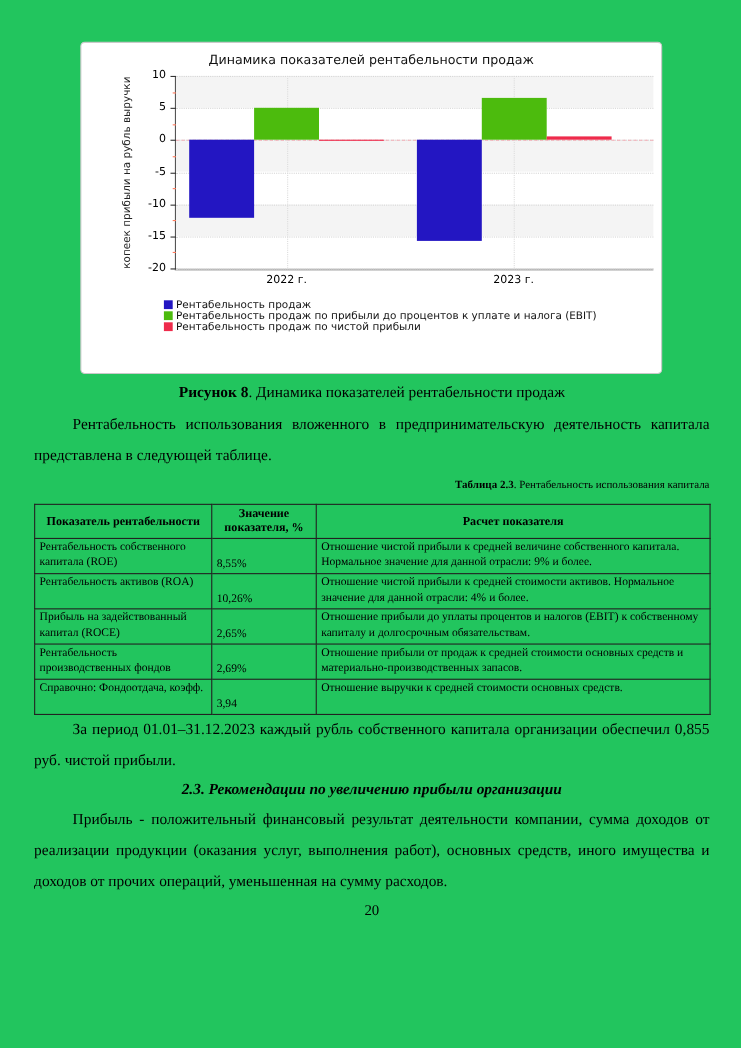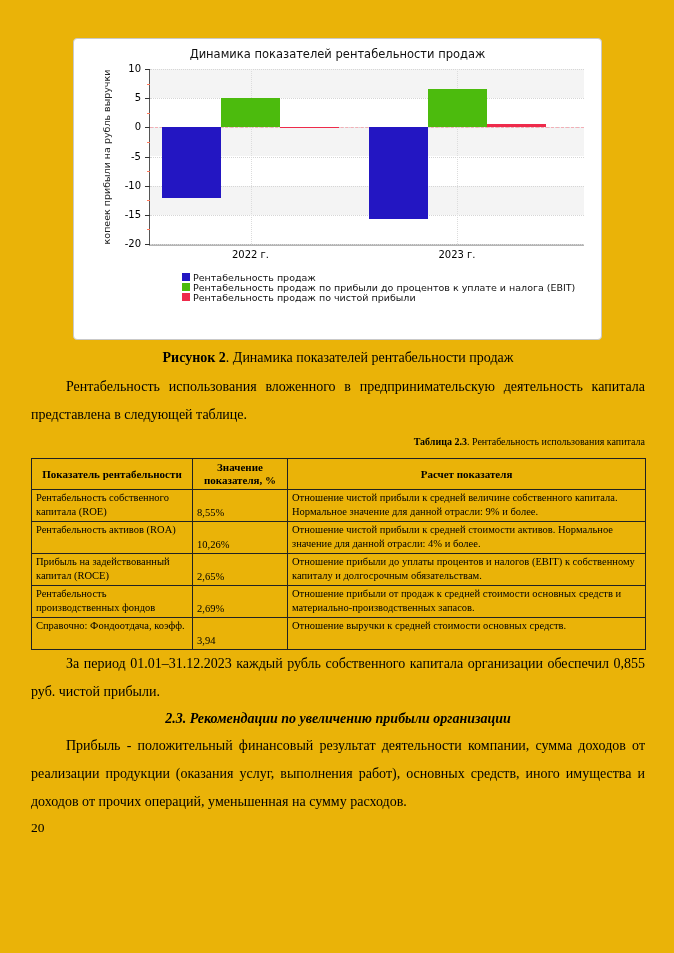--- a/index.html
+++ b/index.html
@@ -1,38 +1,38 @@
 <!DOCTYPE html>
 <html><head>
 <meta charset="utf-8">
 <style>
   html, body { margin: 0; padding: 0; background: #ffffff; }
   .page {
     position: relative;
     width: 674px; height: 953px;
-    background: #eab308;
+    background: #22c55e;
     font-family: "Liberation Serif", serif;
     color: #000;
     overflow: hidden;
   }
 
   
   .figure-box {
     position: absolute; left: 73px; top: 38px;
     width: 527px; height: 300px;
     border: 1px solid #c9c9c9; border-radius: 4px;
     background: #ffffff;
     font-family: "DejaVu Sans", sans-serif;
   }
   .chart-title {
     position: absolute; top: 8px; left: 0; width: 100%;
     text-align: center; font-size: 11.5px; color: #111;
   }
   .chart-plot {
-    position: absolute; left: 75px; top: 30px;
+    position: absolute; left: 85px; top: 30px;
     width: 434px; height: 175px;
     border-left: 1px solid #555;
     border-bottom: 2px solid #b5b5b5;
   }
   .band   { position: absolute; left: 0; width: 100%; }
   .hgrid  { position: absolute; left: 0; width: 100%; height: 0; border-top: 1px dotted #d6d6d6; }
   .vgrid  { position: absolute; top: 0; height: 100%; width: 0; border-left: 1px dotted #dcdcdc; }
   .zero-dash { position: absolute; left: 0; width: 100%; height: 0; border-top: 1px dashed #f3aeb6; }
   .bar    { position: absolute; }
   .majtick{ position: absolute; left: -5px; width: 5px; height: 1px; background: #333; }
@@ -43,21 +43,21 @@
   .xlabels{ position: absolute; left: 0; top: 0; width: 100%; height: 100%; }
   .xtick  { position: absolute; top: 180px; width: 100px; text-align: center;
             font-size: 10px; color: #000; }
   .ylab-wrap { position: absolute; left: -62px; top: 0; width: 36px; height: 175px; }
   .y-axis-label {
     position: absolute; left: 50%; top: 50%;
     transform: translate(-50%,-50%) rotate(-90deg);
     white-space: nowrap; font-size: 9.5px; color: #222;
   }
   .chart-legend { position: absolute; left: 75px; top: 233px; }
-  .legend-row { display: flex; align-items: center; height: 10px; margin-left: 33px; }
+  .legend-row { display: flex; align-items: center; height: 10px; }
   .legend-swatch { width: 8px; height: 8px; margin-right: 3px; flex: none; }
   .legend-label { font-size: 9.5px; white-space: nowrap; color: #111; }
 
   
   .content { position: absolute; left: 31px; top: 347px; width: 614px; }
   .fig-caption { font-size: 14px; line-height: 22px; text-align: center; margin: 0 0 4px 0; }
   .cap-label { font-weight: bold; }
   .para {
     font-size: 14px; line-height: 28px;
     text-align: justify; text-indent: 35px; margin: 0;
@@ -79,21 +79,21 @@
   .capital-table td { vertical-align: top; height: 29px; }
   .capital-table td.value-cell { vertical-align: bottom; }
   .col-name  { width: 161px; }
   .col-value { width: 95px; }
   .col-calc  { width: 358px; }
 
   .section-heading {
     font-size: 14px; line-height: 26px;
     font-weight: bold; font-style: italic; text-align: center; margin: 0;
   }
-  .page-number { font-size: 13.5px; margin-top: 4px; }
+  .page-number { text-align: center; font-size: 13.5px; margin-top: 4px; }
 </style>
 </head>
 <body>
 
 <div class="page">
 
   <div class="figure-box">
     <div class="chart-title">Динамика показателей рентабельности продаж</div>
     <div class="chart-plot">
       <div class="ylab-wrap">
@@ -160,21 +160,21 @@
         <div class="legend-row">
           <span class="legend-swatch" style="background: rgb(238, 43, 75);"></span>
           <span class="legend-label">Рентабельность продаж по чистой прибыли</span>
         </div>
       </div>
   </div>
 
   <div class="content">
 
     <div class="fig-caption">
-      <span class="cap-label">Рисунок 2</span><span>. Динамика показателей рентабельности продаж</span>
+      <span class="cap-label">Рисунок 8</span><span>. Динамика показателей рентабельности продаж</span>
     </div>
 
     <p class="para">Рентабельность использования вложенного в предпринимательскую деятельность капитала представлена в следующей таблице.</p>
 
     <div class="tbl-caption">
       <span class="cap-label">Таблица 2.3</span><span>. Рентабельность использования капитала</span>
     </div>
 
     <table class="capital-table">
       <colgroup>

